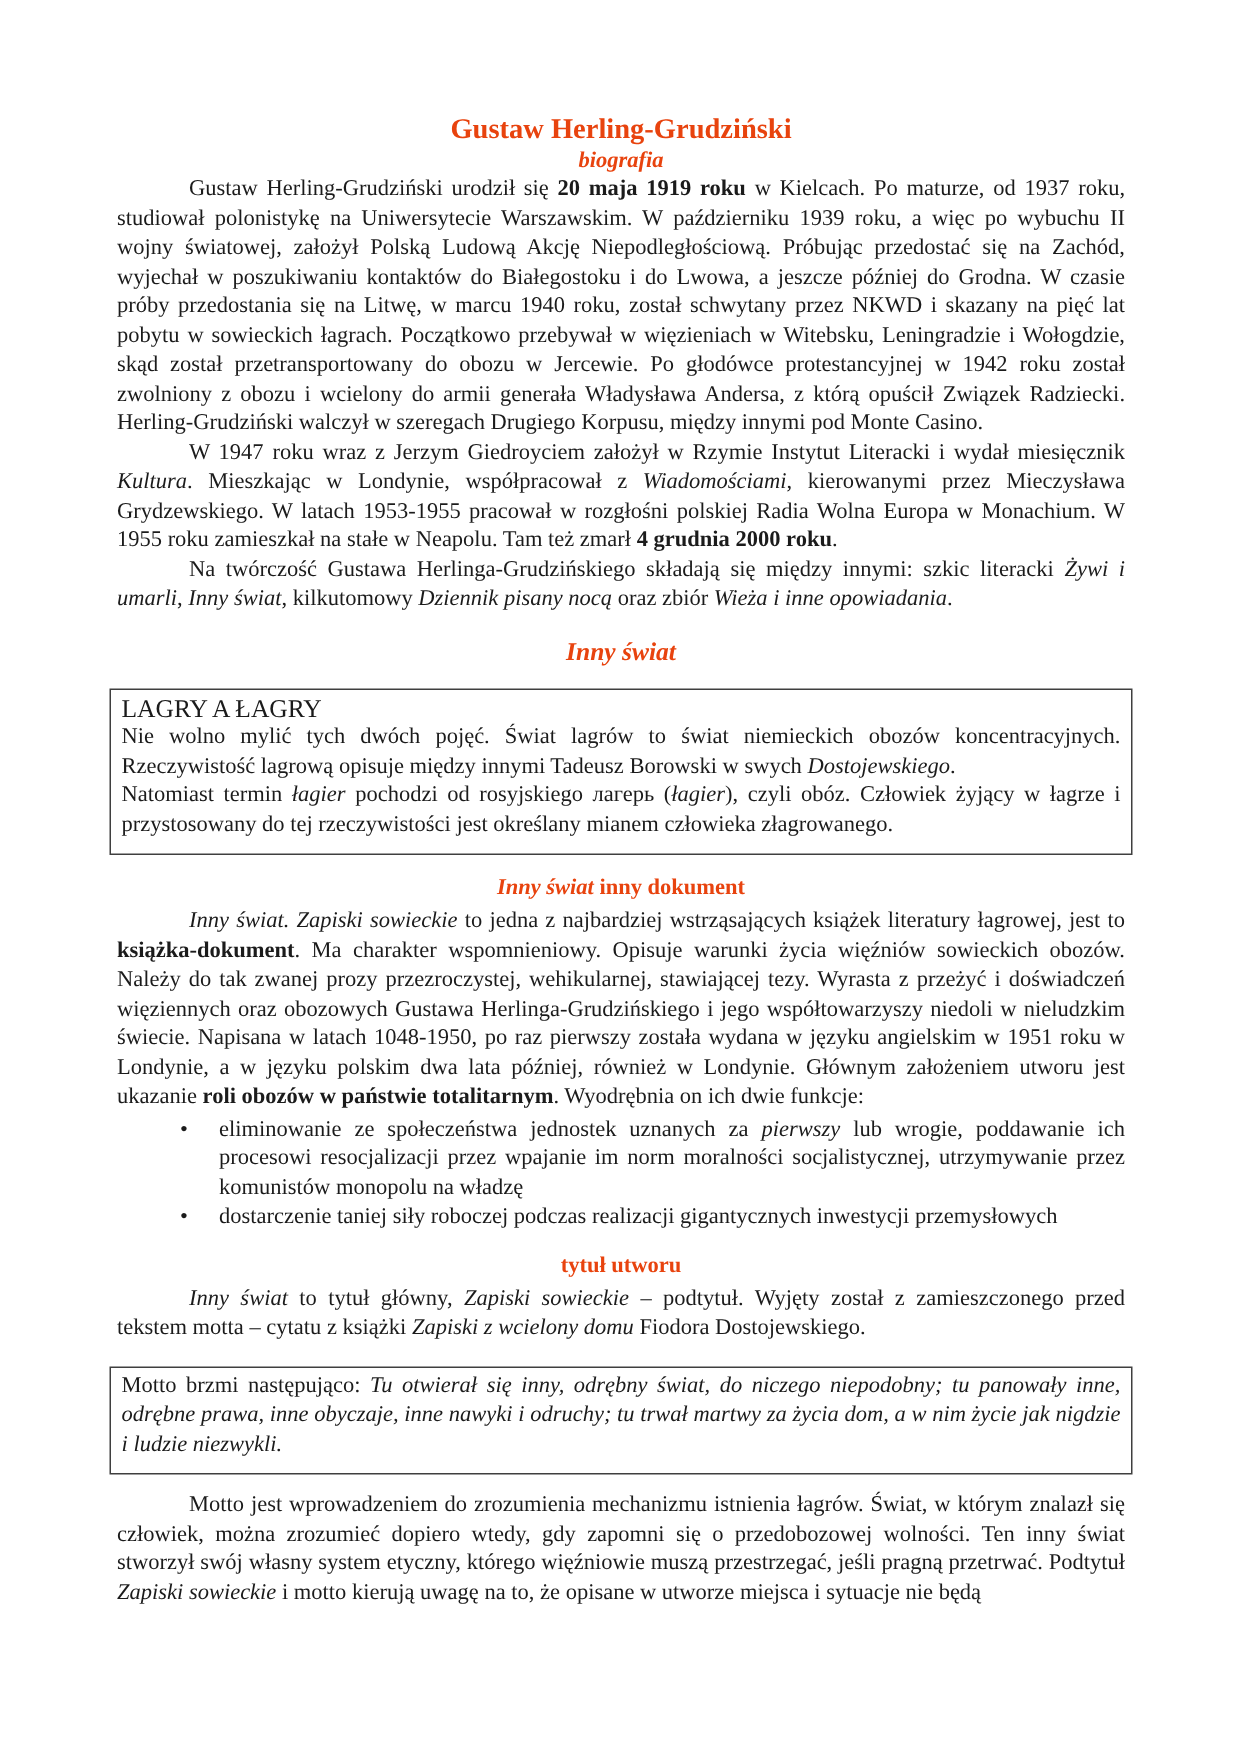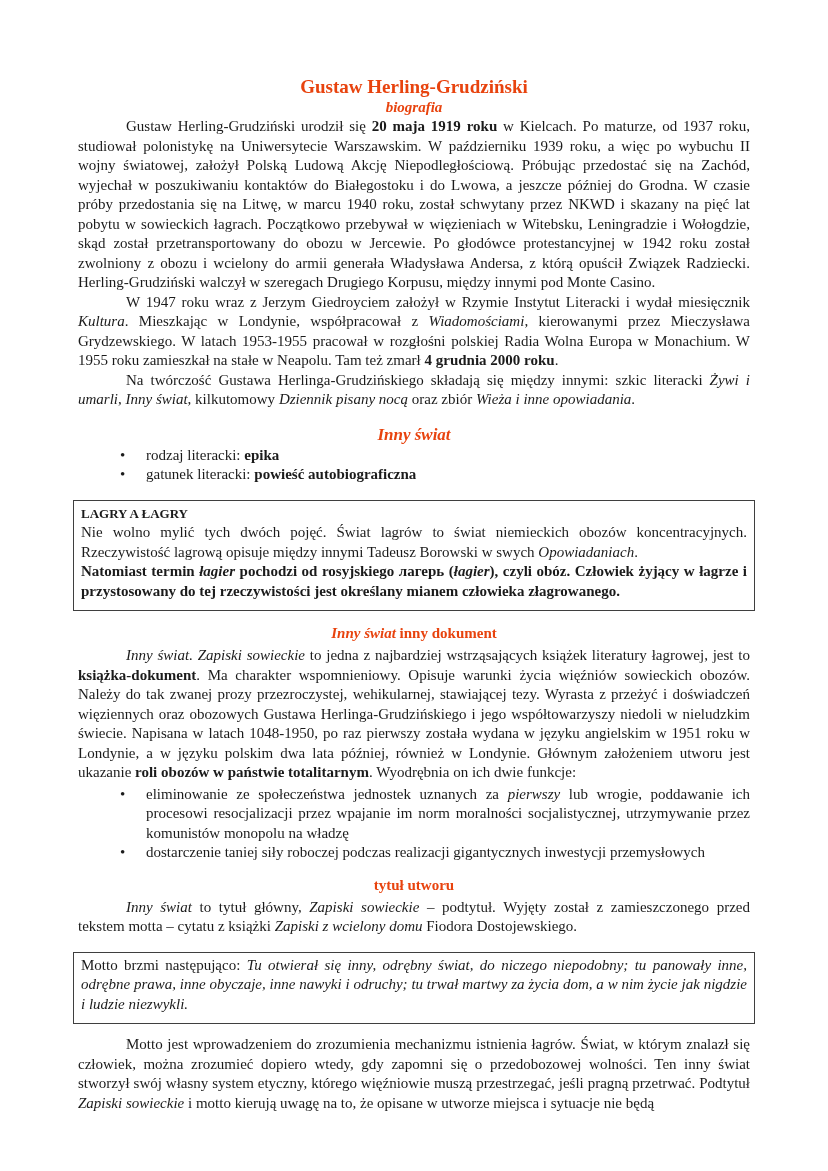--- a/index.html
+++ b/index.html
@@ -71,49 +71,45 @@
     top: 0;
     font-size: 15px;
   }
   .info-box {
     border: 1px solid var(--border);
     margin: 15px -5px 11px -5px;
     padding: 3px 7px 9px 7px;
   }
   .box-heading {
     margin: 0;
-    font-weight: bold;
-    font-size: 13px;
+    font-weight: normal;
+    font-size: 17px;
     text-align: left;
   }
-  .spaced-para { margin-top: 19.5px; font-weight: bold; }
+  .spaced-para { margin-top: 19.5px; }
   .closing-para { margin-top: 26px; }
 </style>
 </head>
 <body>
 
 <div class="page">
 
   <h1 class="doc-title">Gustaw Herling-Grudziński</h1>
   <h2 class="doc-subtitle">biografia</h2>
 
   <p class="body indent"><span>Gustaw Herling-Grudziński urodził się </span><span style="font-weight: bold;">20 maja 1919 roku</span><span> w Kielcach. Po maturze, od 1937 roku, studiował polonistykę na Uniwersytecie Warszawskim. W październiku 1939 roku, a więc po wybuchu II wojny światowej, założył Polską Ludową Akcję Niepodległościową. Próbując przedostać się na Zachód, wyjechał w poszukiwaniu kontaktów do Białegostoku i do Lwowa, a jeszcze później do Grodna. W czasie próby przedostania się na Litwę, w marcu 1940 roku, został schwytany przez NKWD i skazany na pięć lat pobytu w sowieckich łagrach. Początkowo przebywał w więzieniach w Witebsku, Leningradzie i Wołogdzie, skąd został przetransportowany do obozu w Jercewie. Po głodówce protestancyjnej w 1942 roku został zwolniony z obozu i wcielony do armii generała Władysława Andersa, z którą opuścił Związek Radziecki. Herling-Grudziński walczył w szeregach Drugiego Korpusu, między innymi pod Monte Casino.</span></p>
   <p class="body indent"><span>W 1947 roku wraz z Jerzym Giedroyciem założył w Rzymie Instytut Literacki i wydał miesięcznik </span><span style="font-style: italic;">Kultura</span><span>. Mieszkając w Londynie, współpracował z </span><span style="font-style: italic;">Wiadomościami</span><span>, kierowanymi przez Mieczysława Grydzewskiego. W latach 1953-1955 pracował w rozgłośni polskiej Radia Wolna Europa w Monachium. W 1955 roku zamieszkał na stałe w Neapolu. Tam też zmarł </span><span style="font-weight: bold;">4 grudnia 2000 roku</span><span>.</span></p>
   <p class="body indent"><span>Na twórczość Gustawa Herlinga-Grudzińskiego składają się między innymi: szkic literacki </span><span style="font-style: italic;">Żywi i umarli</span><span>, </span><span style="font-style: italic;">Inny świat</span><span>, kilkutomowy </span><span style="font-style: italic;">Dziennik pisany nocą</span><span> oraz zbiór </span><span style="font-style: italic;">Wieża i inne opowiadania</span><span>.</span></p>
 
   <h3 class="section-heading main-work-heading"><span>Inny świat</span></h3>
 
-  <ul class="doc-list">
-    <li><span>rodzaj literacki: </span><span style="font-weight: bold;">epika</span></li>
-    <li><span>gatunek literacki: </span><span style="font-weight: bold;">powieść autobiograficzna</span></li>
-  </ul>
 
   <div class="info-box">
     <p class="box-heading">LAGRY A ŁAGRY</p>
-    <p class="body"><span>Nie wolno mylić tych dwóch pojęć. Świat lagrów to świat niemieckich obozów koncentracyjnych. Rzeczywistość lagrową opisuje między innymi Tadeusz Borowski w swych </span><span style="font-style: italic;">Opowiadaniach</span><span>.</span></p>
+    <p class="body"><span>Nie wolno mylić tych dwóch pojęć. Świat lagrów to świat niemieckich obozów koncentracyjnych. Rzeczywistość lagrową opisuje między innymi Tadeusz Borowski w swych </span><span style="font-style: italic;">Dostojewskiego</span><span>.</span></p>
     <p class="body spaced-para"><span>Natomiast termin </span><span style="font-style: italic;">łagier</span><span> pochodzi od rosyjskiego лагерь (</span><span style="font-style: italic;">łagier</span><span>), czyli obóz. Człowiek żyjący w łagrze i przystosowany do tej rzeczywistości jest określany mianem człowieka złagrowanego.</span></p>
   </div>
 
   <h3 class="section-heading"><span style="font-style: italic;">Inny świat</span><span> inny dokument</span></h3>
   <p class="body indent"><span style="font-style: italic;">Inny świat. Zapiski sowieckie</span><span> to jedna z najbardziej wstrząsających książek literatury łagrowej, jest to </span><span style="font-weight: bold;">książka-dokument</span><span>. Ma charakter wspomnieniowy. Opisuje warunki życia więźniów sowieckich obozów. Należy do tak zwanej prozy przezroczystej, wehikularnej, stawiającej tezy. Wyrasta z przeżyć i doświadczeń więziennych oraz obozowych Gustawa Herlinga-Grudzińskiego i jego współtowarzyszy niedoli w nieludzkim świecie. Napisana w latach 1048-1950, po raz pierwszy została wydana w języku angielskim w 1951 roku w Londynie, a w języku polskim dwa lata później, również w Londynie. Głównym założeniem utworu jest ukazanie </span><span style="font-weight: bold;">roli obozów w państwie totalitarnym</span><span>. Wyodrębnia on ich dwie funkcje:</span></p>
 
   <ul class="doc-list">
     <li><span>eliminowanie ze społeczeństwa jednostek uznanych za </span><span style="font-style: italic;">pierwszy</span><span> lub wrogie, poddawanie ich procesowi resocjalizacji przez wpajanie im norm moralności socjalistycznej, utrzymywanie przez komunistów monopolu na władzę</span></li>
     <li><span>dostarczenie taniej siły roboczej podczas realizacji gigantycznych inwestycji przemysłowych</span></li>
   </ul>

